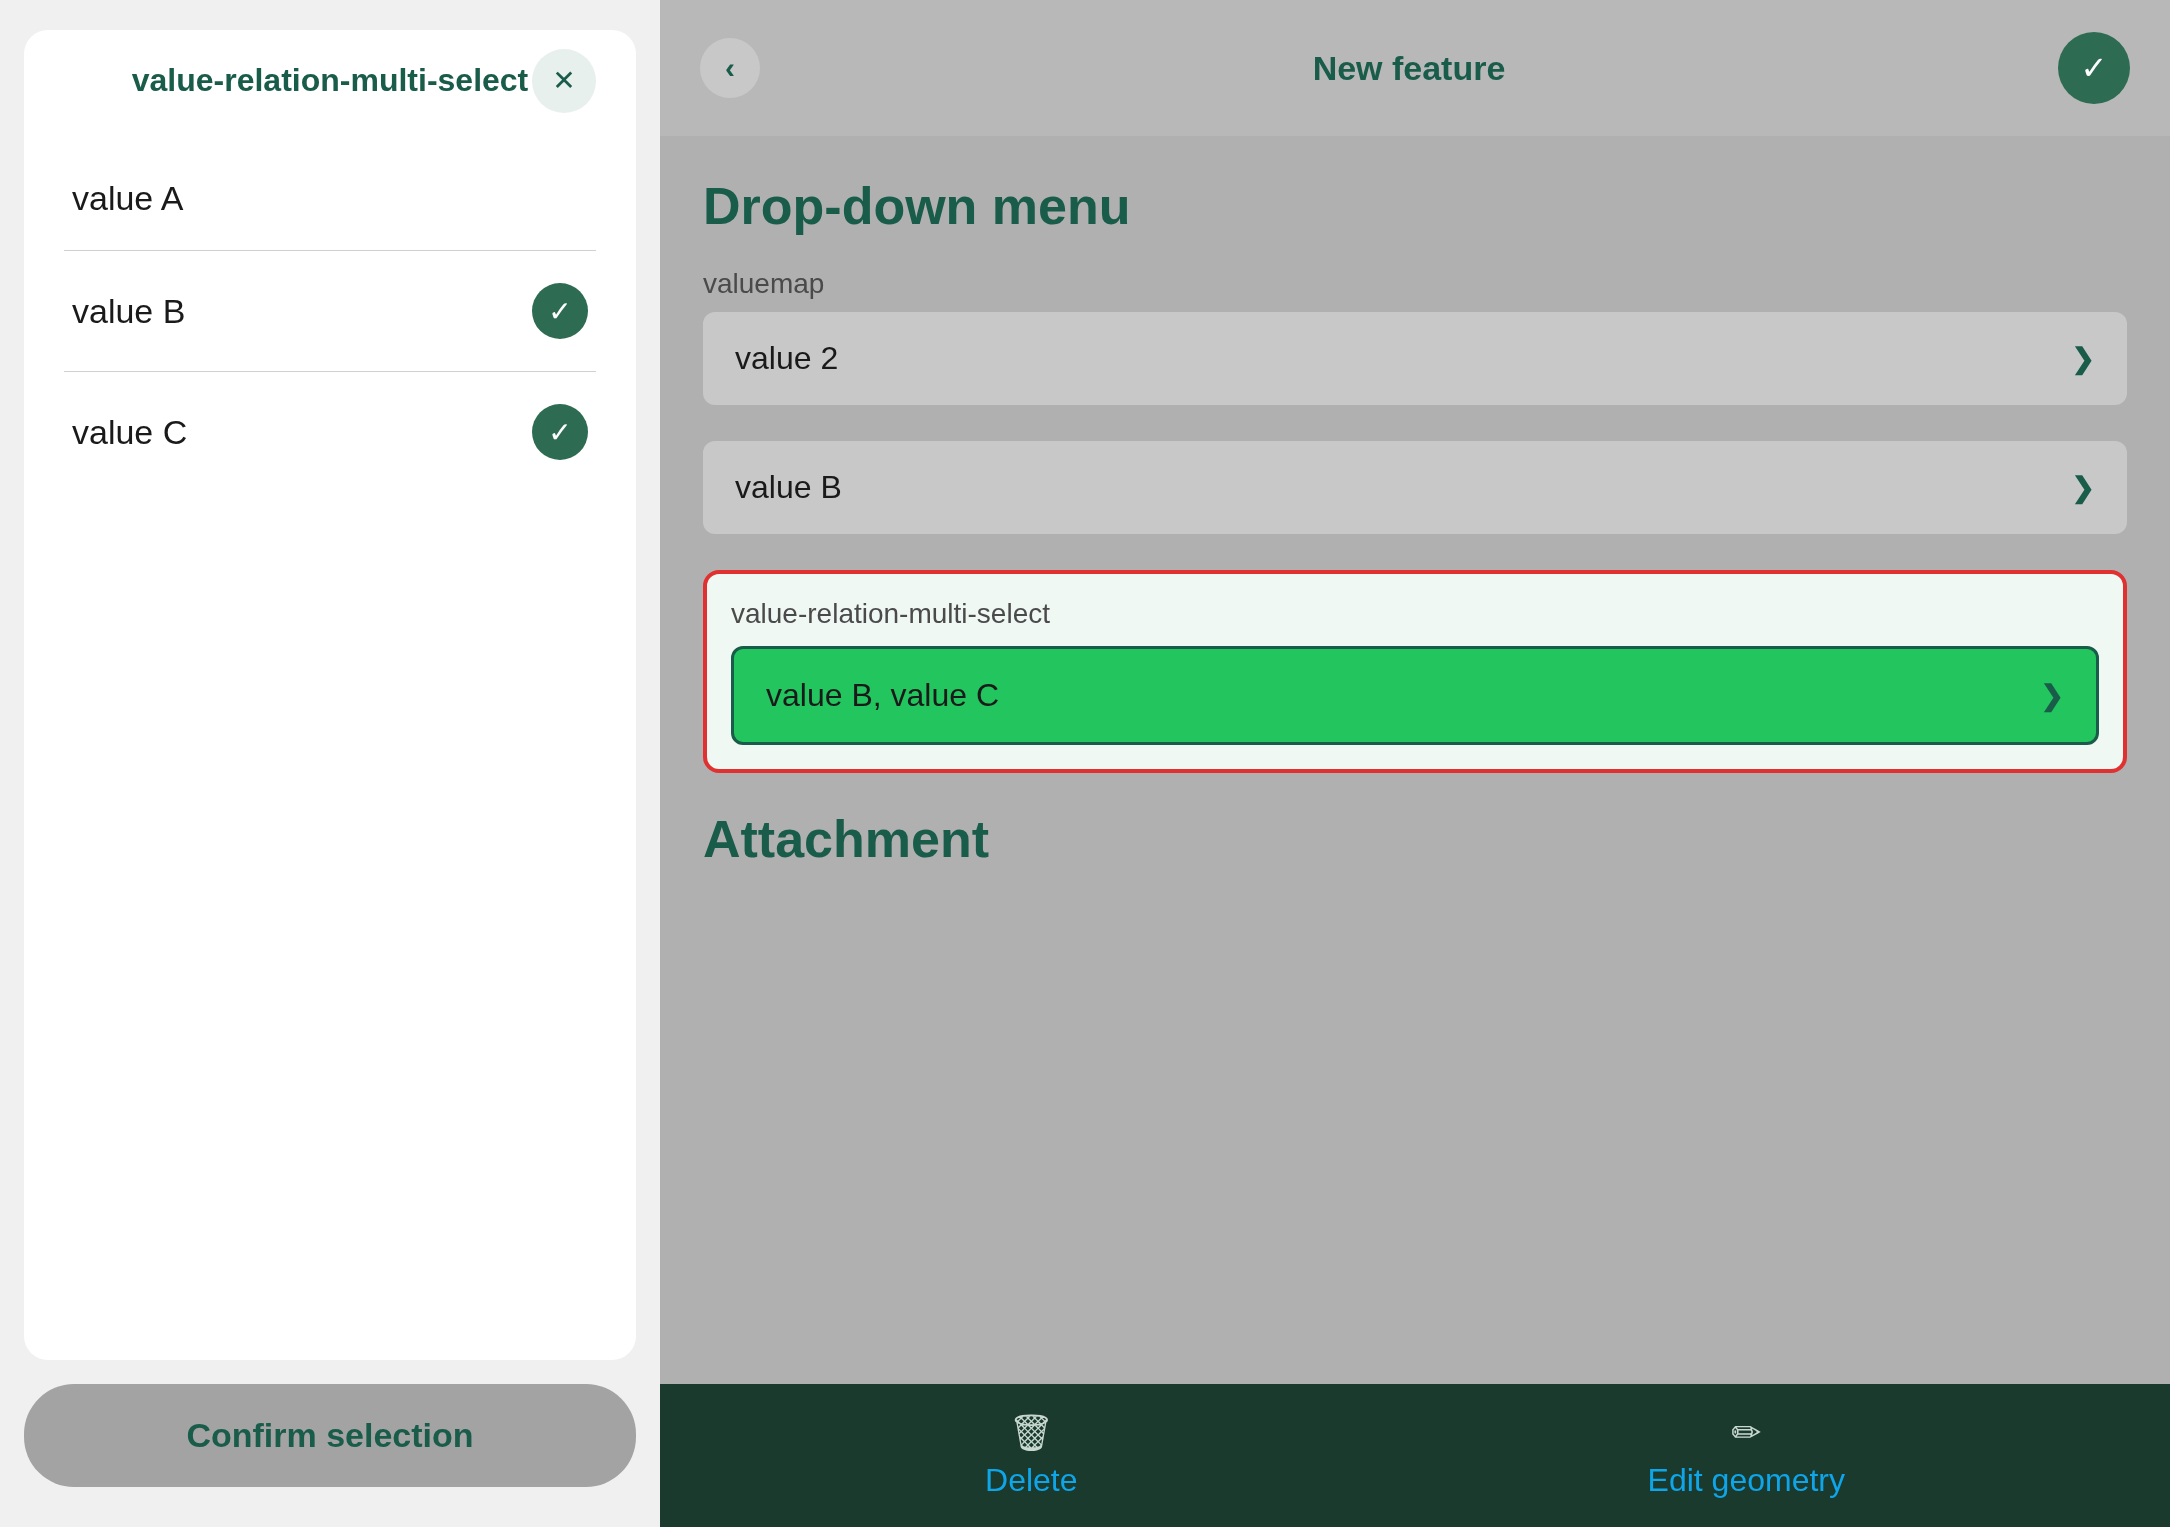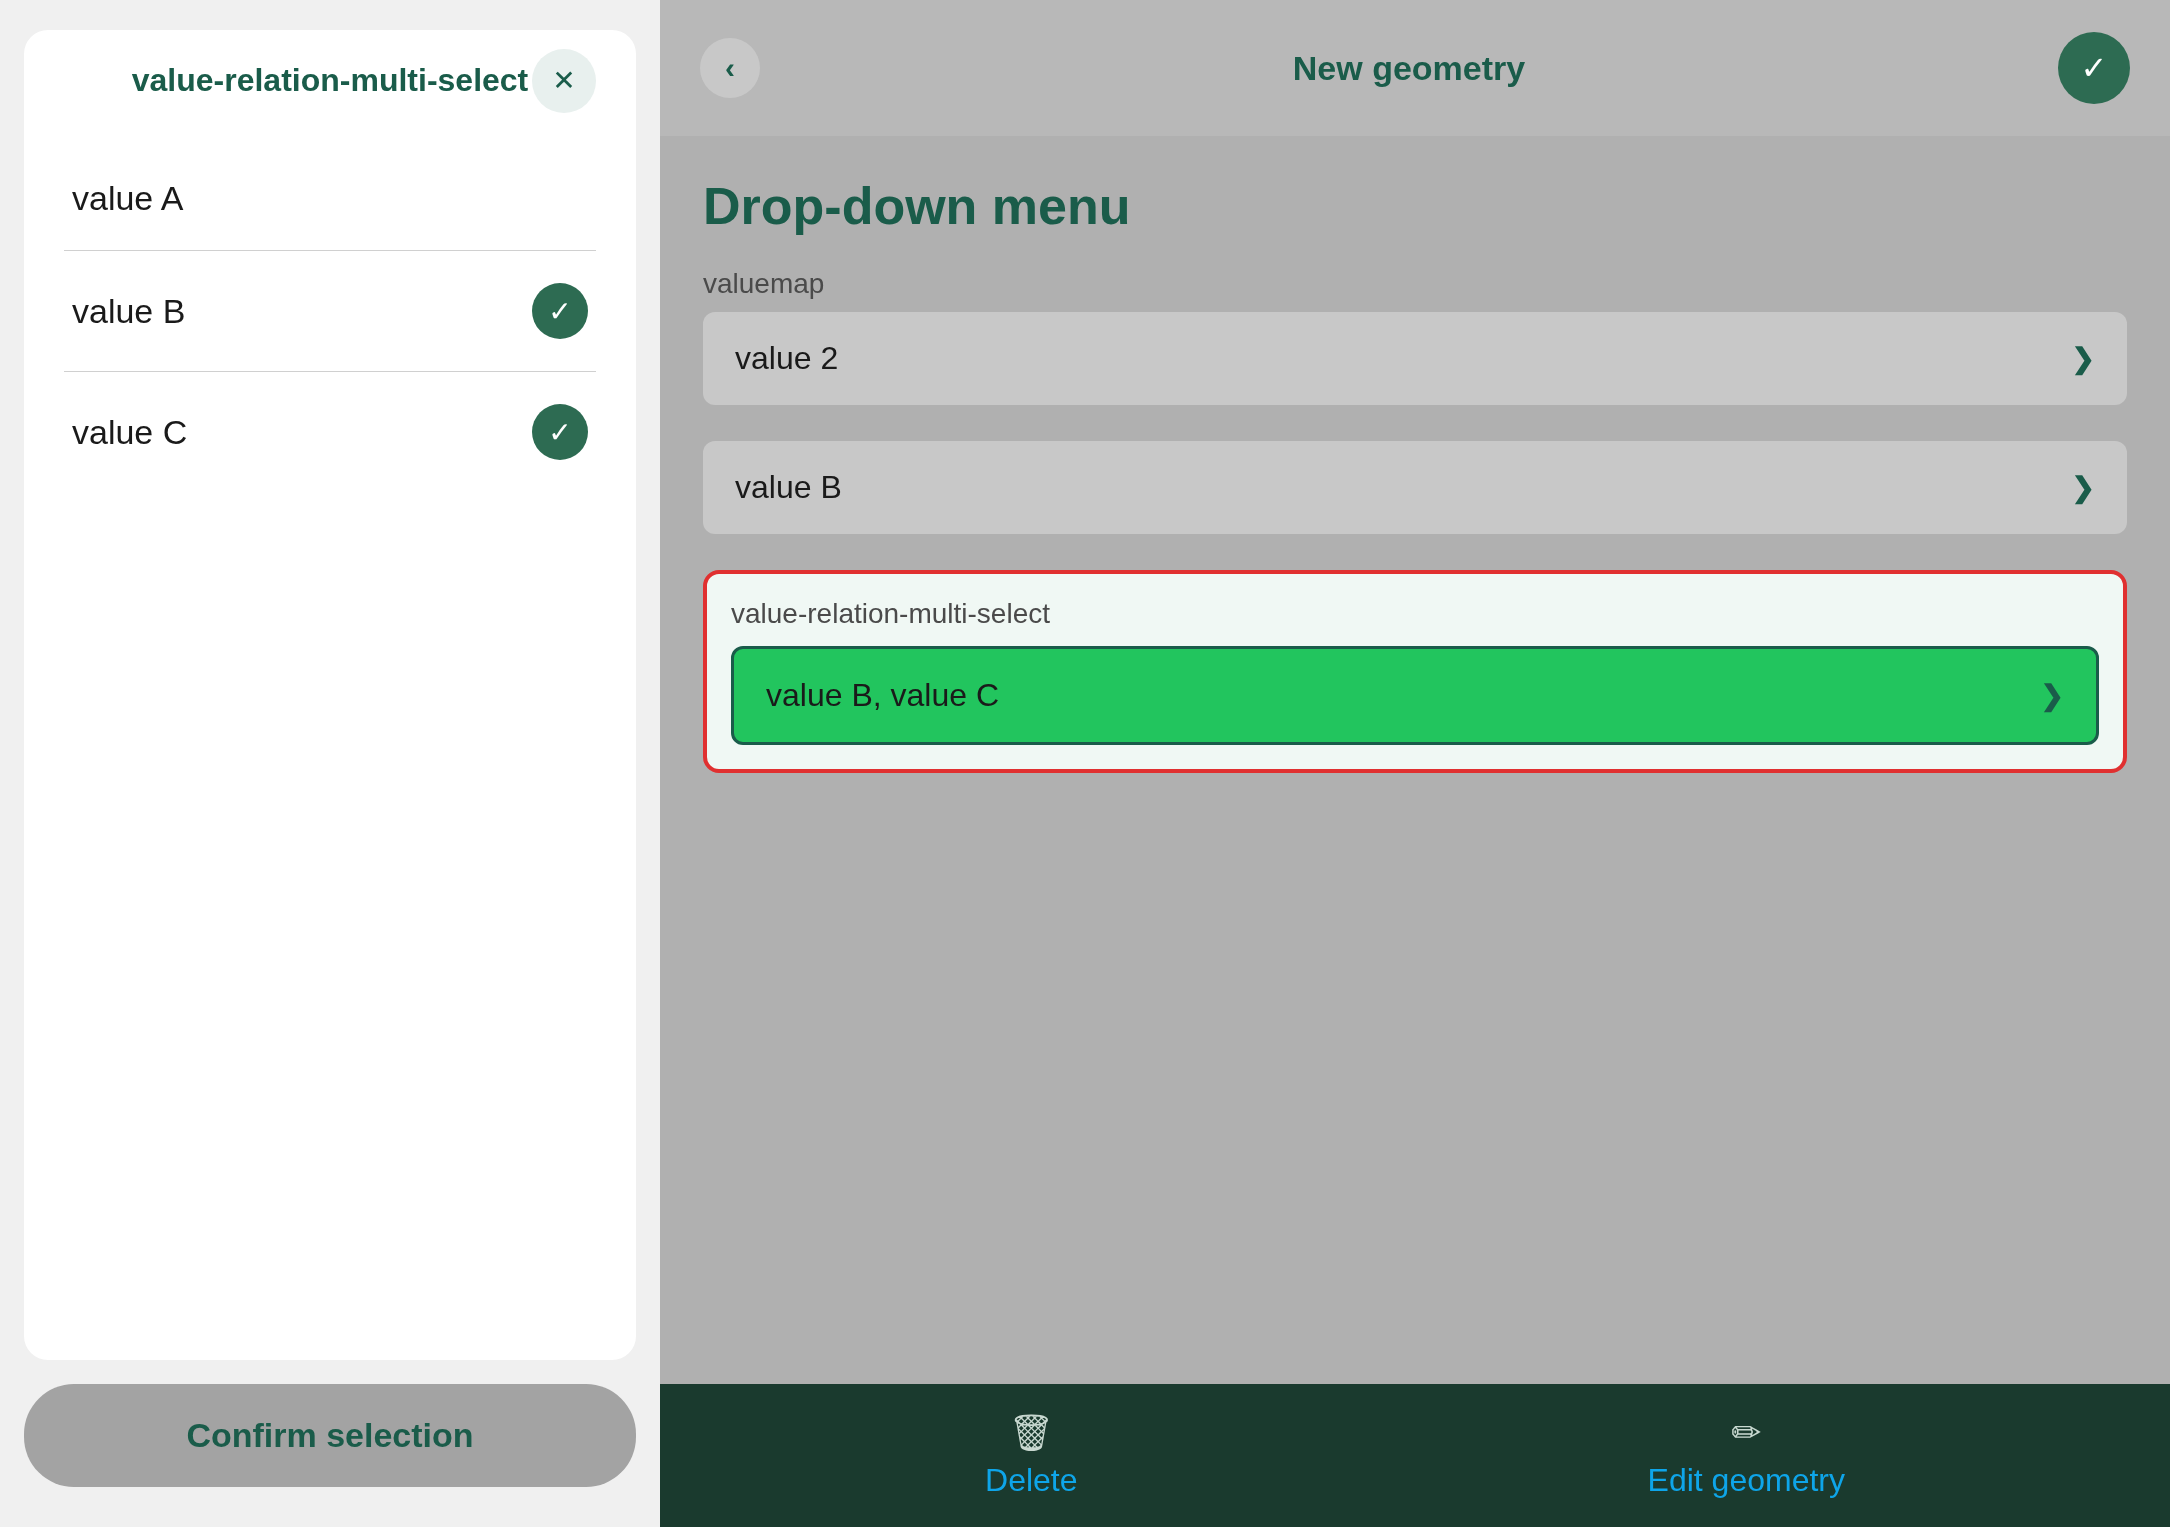--- a/index.html
+++ b/index.html
@@ -301,21 +301,21 @@
   <div class="confirm-btn-wrap">
     <button class="confirm-btn">Confirm selection</button>
   </div>
 </div>
 
 <div class="right-panel">
   <div class="right-header">
     <button class="back-btn">
       <span>‹</span>
     </button>
-    <span class="header-title">New geometry</span>
+    <span class="header-title">New feature</span>
     <button class="confirm-check-btn">
       <span>✓</span>
     </button>
   </div>
 
   <div class="right-content">
     <div class="section-title">Drop-down menu</div>
 
     <div class="field-label">valuemap</div>
     <div class="dropdown-field">
@@ -329,20 +329,23 @@
     </div>
 
     <div class="highlighted-field">
       <div class="field-label">value-relation-multi-select</div>
       <div class="highlighted-dropdown">
         <span class="dropdown-value">value B, value C</span>
         <span class="dropdown-arrow">❯</span>
       </div>
     </div>
 
+    <div class="attachment-section">
+      <div class="section-title">Attachment</div>
+    </div>
   </div>
 
   <div class="bottom-bar">
     <button class="bottom-btn">
       <span class="bottom-btn-icon">🗑</span>
       <span class="bottom-btn-label">Delete</span>
     </button>
     <button class="bottom-btn">
       <span class="bottom-btn-icon">✏</span>
       <span class="bottom-btn-label">Edit geometry</span>

